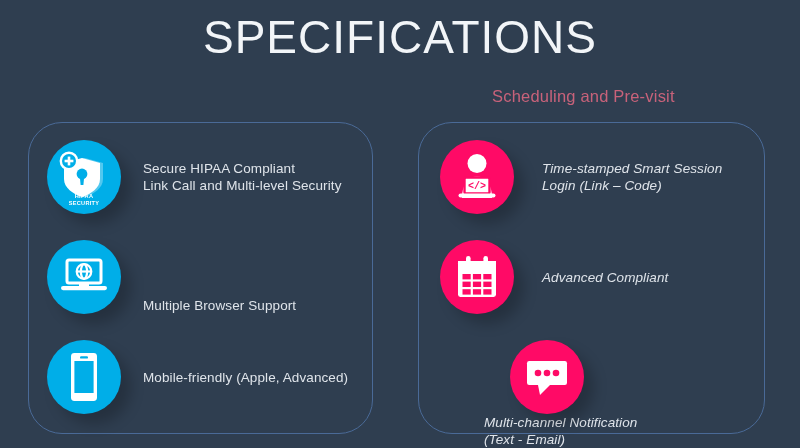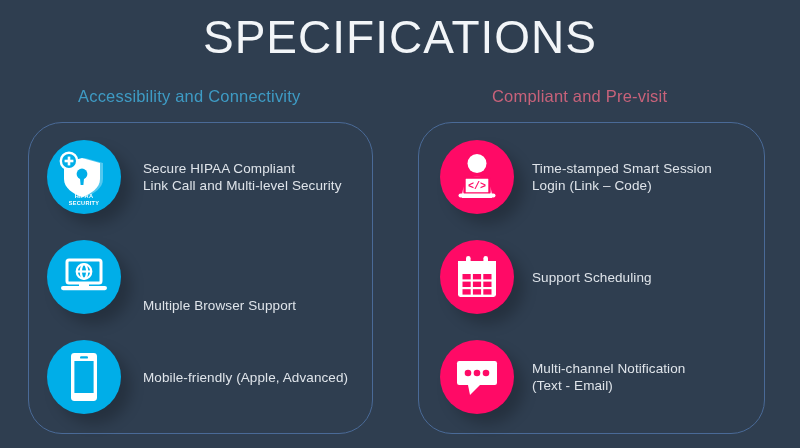--- a/index.html
+++ b/index.html
@@ -34,21 +34,21 @@
   }
   .panel.left  { left:28px;  top:122px; width:345px; height:312px; }
   .panel.right { left:418px; top:122px; width:347px; height:312px; }
 
   .row { position:absolute; display:flex; align-items:center; }
   .row.l1 { left:47px;  top:140px; }
   .row.l2 { left:47px;  top:240px;align-items:flex-end; }
   .row.l3 { left:47px;  top:340px; }
   .row.r1 { left:440px; top:140px; }
   .row.r2 { left:440px; top:240px; }
-  .row.r3 { left:440px; top:340px; }
+  .row.r3 { left:456px; top:340px;flex-direction:column; }
 
   .badge {
     position:relative;
     width:74px; height:74px; border-radius:50%;
     flex:0 0 74px;
     display:flex; align-items:center; justify-content:center;
     box-shadow: 10px 10px 14px rgba(0,0,0,0.22);
   }
   .badge.blue { background:#00aee8; }
   .badge.pink { background:#ff0a66; }
@@ -56,40 +56,39 @@
 
   .row-label {
     margin-left:22px;
     color:#dfe4ea;
     font-size:13.5px;
     line-height:17px;
     font-weight:400;
     white-space:pre-line;
     letter-spacing:0.1px;
   }
-  .row.r1 .row-label, .row.r2 .row-label, .row.r3 .row-label { margin-left:18px; }
+  .row.r1 .row-label, .row.r2 .row-label, .row.r3 .row-label { margin-left:28px;font-style:italic; }
 
   .hipaa-text {
     position:absolute;
     bottom:8px; left:0; width:100%;
     text-align:center;
     font-size:5.6px; font-weight:700;
     color:#ffffff; letter-spacing:0.3px;
     line-height:6.4px;
   }
 </style>
 </head>
 <body>
 
 <div class="slide">
 
   <div class="slide-title">SPECIFICATIONS</div>
 
-  <div class="col-heading left">Accessibility and Connectivity</div>
-  <div class="col-heading right">Compliant and Pre-visit</div>
+  <div class="col-heading right">Scheduling and Pre-visit</div>
 
   <div class="panel left"></div>
   <div class="panel right"></div>
 
   <div class="row l1">
     <div class="badge blue">
       <svg width="52" height="52" viewBox="0 0 52 52" aria-hidden="true">
         <g transform="translate(3,1)">
           <path d="M24 6 L42 11 L42 27 C42 36 33 42 24 45 C15 42 6 36 6 27 L6 11 Z" fill="#ffffff" opacity="0.32"></path>
           <path d="M21 6 L39 11 L39 27 C39 36 30 42 21 45 C12 42 3 36 3 27 L3 11 Z" fill="#ffffff"></path>
@@ -158,21 +157,21 @@
           <rect x="29.3" y="20" width="8.2" height="5.4"></rect>
           <rect x="8.5" y="27.6" width="8.2" height="5.4"></rect>
           <rect x="18.9" y="27.6" width="8.2" height="5.4"></rect>
           <rect x="29.3" y="27.6" width="8.2" height="5.4"></rect>
           <rect x="8.5" y="35.2" width="8.2" height="5.4"></rect>
           <rect x="18.9" y="35.2" width="8.2" height="5.4"></rect>
           <rect x="29.3" y="35.2" width="8.2" height="5.4"></rect>
         </g>
       </svg>
     </div>
-    <div class="row-label">Support Scheduling</div>
+    <div class="row-label">Advanced Compliant</div>
   </div>
 
   <div class="row r3">
     <div class="badge pink">
       <svg width="46" height="40" viewBox="0 0 46 40" aria-hidden="true">
         <rect x="3" y="4" width="40" height="24" rx="2.2" fill="#ffffff"></rect>
         <path d="M14 28 L26 28 L16 38 Z" fill="#ffffff"></path>
         <circle cx="14" cy="16" r="3.3" fill="#ff0a66"></circle>
         <circle cx="23" cy="16" r="3.3" fill="#ff0a66"></circle>
         <circle cx="32" cy="16" r="3.3" fill="#ff0a66"></circle>

